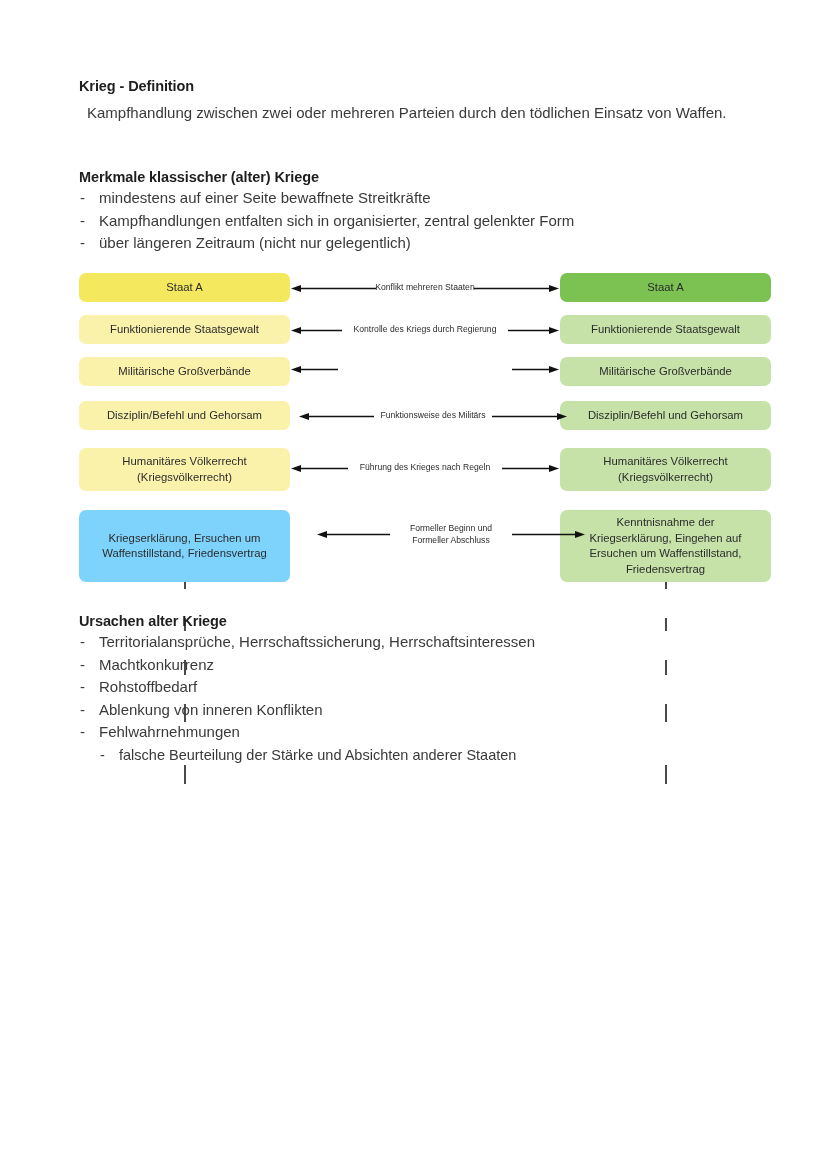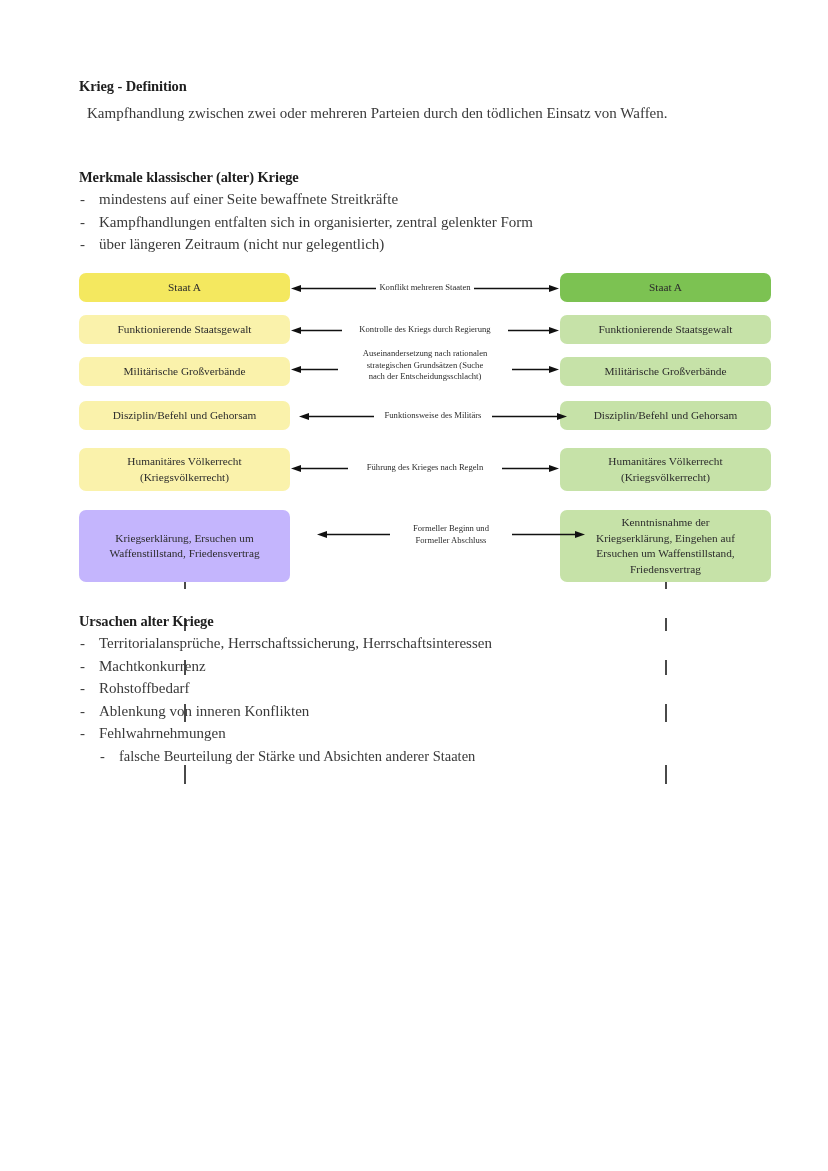--- a/index.html
+++ b/index.html
@@ -14,21 +14,20 @@
     font-family: "Liberation Sans", sans-serif;
     color: #3a3a3a;
     overflow: hidden;
   }
   .page {
     position: absolute;
     left: 0; top: 0;
     width: 828px;
     height: 1171px;
     background: #ffffff;
-    font-family: Liberation Serif, serif;
   }
   .content {
     position: absolute;
     left: 79px;
     top: 78px;
     width: 692px;
   }
 
   h2.section-heading {
     font-size: 14.5px;
@@ -202,21 +201,21 @@
       </div>
     <div class="dg-box right" style="top:128px; height:29px; background:#c6e2a8;">
         <span>Disziplin/Befehl und Gehorsam</span>
       </div>
 
     <div class="dg-box left" style="top:175px; height:43px; background:#faf2ab; white-space:pre-line;"><span>Humanitäres Völkerrecht
 (Kriegsvölkerrecht)</span></div>
     <div class="dg-box right" style="top:175px; height:43px; background:#c6e2a8; white-space:pre-line;"><span>Humanitäres Völkerrecht
 (Kriegsvölkerrecht)</span></div>
 
-    <div class="dg-box left" style="top:237px; height:72px; background:#c4b5fd; white-space:pre-line;"><span>Kriegserklärung, Ersuchen um
+    <div class="dg-box left" style="top:237px; height:72px; background:#7dd3fc; white-space:pre-line;"><span>Kriegserklärung, Ersuchen um
 Waffenstillstand, Friedensvertrag</span></div>
     <div class="dg-box right" style="top:237px; height:72px; background:#c6e2a8; white-space:pre-line;"><span>Kenntnisnahme der
 Kriegserklärung, Eingehen auf
 Ersuchen um Waffenstillstand,
 Friedensvertrag</span></div>
 
     <div class="conn" style="top:0px; height:29px;">
       <div class="conn-label" style="top:9px;">Konflikt mehreren Staaten</div>
       <div class="arrow-row" style="top:11px;">
         <svg width="270" height="9" viewBox="0 0 270 9">
@@ -234,23 +233,20 @@
         <svg width="270" height="9" viewBox="0 0 270 9">
           <line x1="8" y1="4.5" x2="52" y2="4.5" stroke="#111" stroke-width="1.3"></line>
           <polygon points="1,4.5 11,1 11,8" fill="#111"></polygon>
           <line x1="218" y1="4.5" x2="262" y2="4.5" stroke="#111" stroke-width="1.3"></line>
           <polygon points="269,4.5 259,1 259,8" fill="#111"></polygon>
         </svg>
       </div>
     </div>
 
     <div class="conn" style="top:75px; height:47px;">
-      <div class="conn-label" style="top:0px; white-space:pre-line;">Auseinandersetzung nach rationalen
-strategischen Grundsätzen (Suche
-nach der Entscheidungsschlacht)</div>
       <div class="arrow-row" style="top:17px;">
         <svg width="270" height="9" viewBox="0 0 270 9">
           <line x1="8" y1="4.5" x2="48" y2="4.5" stroke="#111" stroke-width="1.3"></line>
           <polygon points="1,4.5 11,1 11,8" fill="#111"></polygon>
           <line x1="222" y1="4.5" x2="262" y2="4.5" stroke="#111" stroke-width="1.3"></line>
           <polygon points="269,4.5 259,1 259,8" fill="#111"></polygon>
         </svg>
       </div>
     </div>
 

